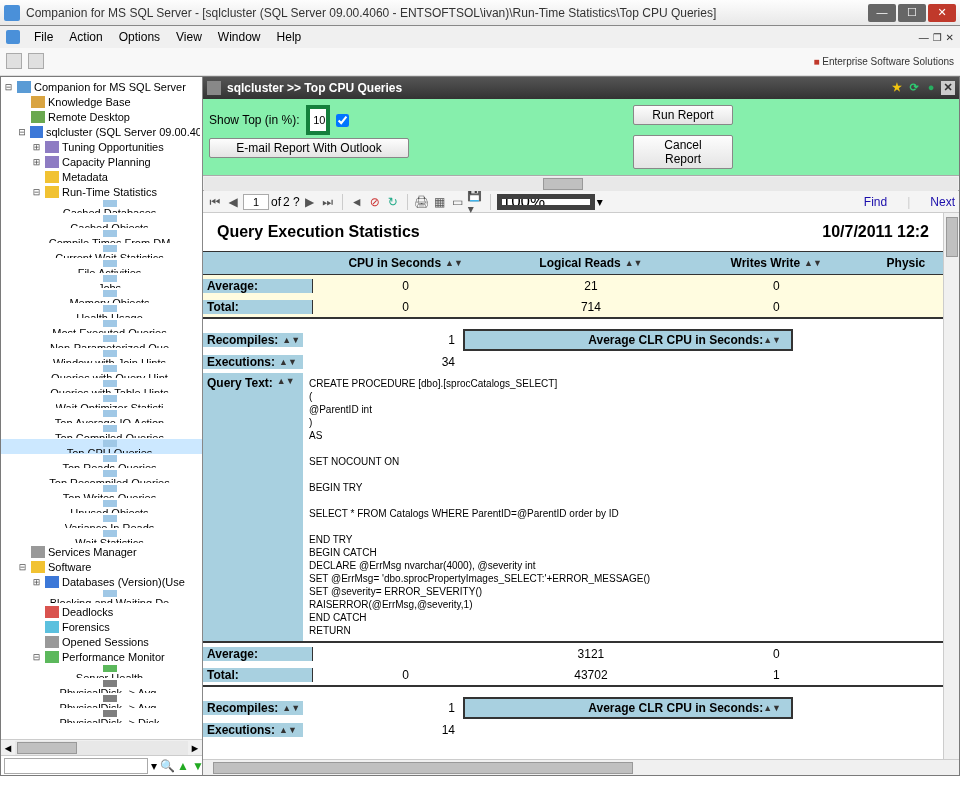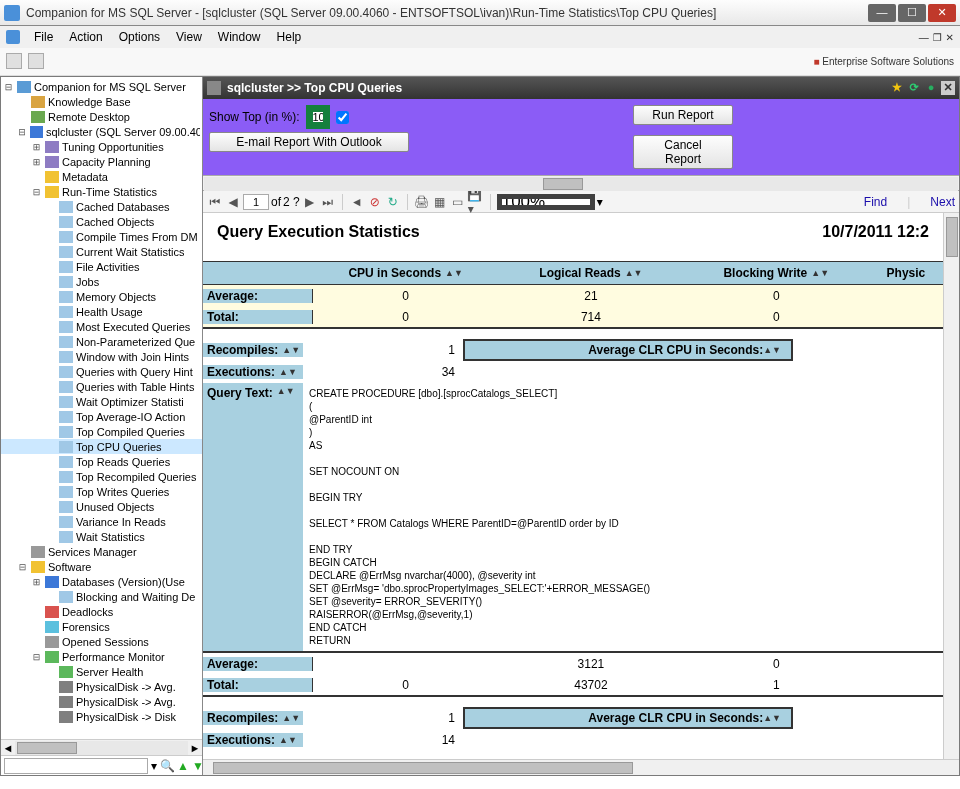--- a/index.html
+++ b/index.html
@@ -17,56 +17,56 @@
 .toolbar-mini .tmi { width:16px; height:16px; background:#e0e0e0; border:1px solid #aaa; margin-right:3px; display:inline-block;}
 .brand { font-size: 10px; color:#333; }
 .brand .red{ color:#c0392b; font-weight:bold; }
 .main { display: flex; height: 700px; border: 1px solid #7a7a7a; box-shadow: inset 0 0 0 1px #fff; }
 .tree-pane { width: 202px; border-right: 1px solid #888; display: flex; flex-direction: column; background:#fff;}
 .tree { flex: 1; overflow: hidden; font-size: 11px; padding: 2px 0; }
 .tree-node { white-space: nowrap; padding: 1px 2px; display: flex; align-items: center; height: 15px; }
 .tree-node .exp { width: 11px; text-align: center; color: #555; font-size: 9px; cursor: pointer; }
 .tree-node .ticon { width: 14px; height: 12px; margin: 0 3px; display:inline-block; }
 .tree-node .label { cursor: pointer; overflow: hidden; text-overflow: clip; }
-.ind0 { padding-left: 2px; } .ind1 { padding-left: 16px; } .ind2 { padding-left: 30px; } .ind3 { padding-left: 44px; }
+.ind0 { padding-left: 2px; } .ind1 { padding-left: 16px; } .ind2 { padding-left: 30px; } .ind3 { padding-left: 18px; flex-direction: column; }
 .ic-cube{ background:#5a9bd5; } .ic-book{ background:#d9a441;} .ic-server{background:#6aa84f;} .ic-db{background:#3c78d8;}
 .ic-chart{background:#8e7cc3;} .ic-folder{background:#f1c232;} .ic-doc{background:#a0c8e6;} .ic-gear{background:#999;}
 .ic-lock{background:#d9534f;} .ic-mag{background:#5bc0de;} .ic-mon{background:#5cb85c;} .ic-disk{background:#7f7f7f;}
 .selected-node{ background:#cce8ff; }
 .tree-hscroll { height: 16px; border-top:1px solid #ccc; background:#f0f0f0; display:flex; align-items:center; }
 .hscroll-track{ flex:1; height:14px; background:#e8e8e8; position:relative;}
 .hscroll-thumb{ position:absolute; height:12px; top:1px; background:#c0c0c0; border:1px solid #999;}
 .search-row{ height:20px; border-top:1px solid #ccc; display:flex; align-items:center; padding:0 3px; gap:3px;}
 .search-row input{ flex:1; height:16px; font-size:11px; border:1px solid #aaa;}
 .search-ic{ width:14px; height:14px; display:inline-block; font-size:12px; text-align:center; line-height:14px; cursor:pointer;}
 
-.content { flex:1; display:flex; flex-direction:column; background:#8b5cf6; position:relative;}
+.content { flex:1; display:flex; flex-direction:column; background:#86efac; position:relative;}
 .tab-header{ height:22px; background:linear-gradient(#555,#333); color:#fff; display:flex; align-items:center; padding:0 4px; font-size:12px; font-weight:bold;}
 .tab-header .tb-icon{ width:14px; height:14px; margin-right:6px; background:#888;}
 .tab-header .tb-actions{ margin-left:auto; display:flex; gap:3px;}
 .tb-act{ width:14px; height:14px; text-align:center; font-size:11px;}
 .tb-act.star{ color:#f1c40f;} .tb-act.refresh{ color:#2ecc71;} .tb-act.dot{ color:#27ae60;} .tb-act.x{ color:#333; background:#ccc;}
 .controls-row{ display:flex; padding:6px; gap:6px; align-items:flex-start;}
 .controls-left{ display:flex; flex-direction:column; gap:3px;}
 .showtop{ display:flex; align-items:center; gap:6px; font-size:12px;}
-.showtop input[type=text]{ width:24px; height:24px; text-align:right; font-size:11px; border:7px solid #15803d;}
+.showtop input[type=text]{ width:24px; height:30px; text-align:right; font-size:11px; border:4px solid #15803d;}
 .btn{ background:linear-gradient(#fdfdfd,#e4e4e4); border:1px solid #888; padding:2px 16px; font-size:12px; cursor:pointer; border-radius:2px;}
 .btn-wide{ width:200px;}
 .splitter-h{ height:16px; border-top:1px solid #aaa; border-bottom:1px solid #aaa; background:#f0f0f0; position:relative;}
 .report-toolbar{ height:22px; background:#f4f4f4; border-bottom:1px solid #ccc; display:flex; align-items:center; padding:0 4px; gap:2px; font-size:12px;}
 .rt-ic{ width:16px; height:16px; display:flex; align-items:center; justify-content:center; color:#555; cursor:pointer;}
 .rt-sep{ width:1px; height:16px; background:#ccc; margin:0 4px;}
 .rt-input{ width:26px; height:16px; font-size:11px; border:1px solid #aaa; text-align:center;}
 .rt-zoom{ width:98px; height:16px; font-size:17px; border:5px solid #404040;}
 .rt-find{ margin-left:auto; display:flex; gap:20px;}
 .rt-link{ color:#1a0dab; cursor:pointer;}
 .report-body{ flex:1; overflow:hidden; position:relative; background:#fff;}
 .report-inner{ overflow:hidden; height:100%; }
 .rpt-title-row{ display:flex; justify-content:space-between; padding:10px 14px; font-size:16px; font-weight:bold; font-family:Arial;}
-.rpt-table{ font-family:Arial; font-size:12px;margin-top:10px;}
+.rpt-table{ font-family:Arial; font-size:12px;}
 .col-headers{ display:flex; background:#a8d0e0; border-top:1px solid #333; border-bottom:1px solid #333; height:24px; align-items:center; font-weight:bold;}
 .col-label-cell{ width:110px; border-right:1px solid #333;}
 .col-h{ flex:1; text-align:center; display:flex; justify-content:center; align-items:center; gap:4px; white-space:nowrap; overflow:hidden;}
 .sort-ic{ font-size:9px; color:#333;}
 .summary-row{ display:flex; align-items:center; height:22px;}
 .summary-row.ylw{ background:#fffce0;}
 .lbl-cell{ width:110px; padding-left:4px; font-weight:bold; background:#a8d0e0; border-right:1px solid #333;}
 .val-cells{ flex:1; display:flex;}
 .val-cell{ flex:1; text-align:center;}
 .divider{ border-bottom:2px solid #333;}
@@ -427,21 +427,21 @@
             <div class="col-label-cell"></div>
             <div class="col-h">
                 <span>CPU in Seconds</span>
                 <span class="sort-ic">▲▼</span>
               </div>
             <div class="col-h">
                 <span>Logical Reads</span>
                 <span class="sort-ic">▲▼</span>
               </div>
             <div class="col-h">
-                <span>Blocking Write</span>
+                <span>Writes Write</span>
                 <span class="sort-ic">▲▼</span>
               </div>
             <div class="col-h" style="flex:0.4;">
                 <span>Physic</span>
               </div>
           </div>
 
           <div class="summary-row ylw">
             <div class="lbl-cell">Average:</div>
             <div class="val-cells">

